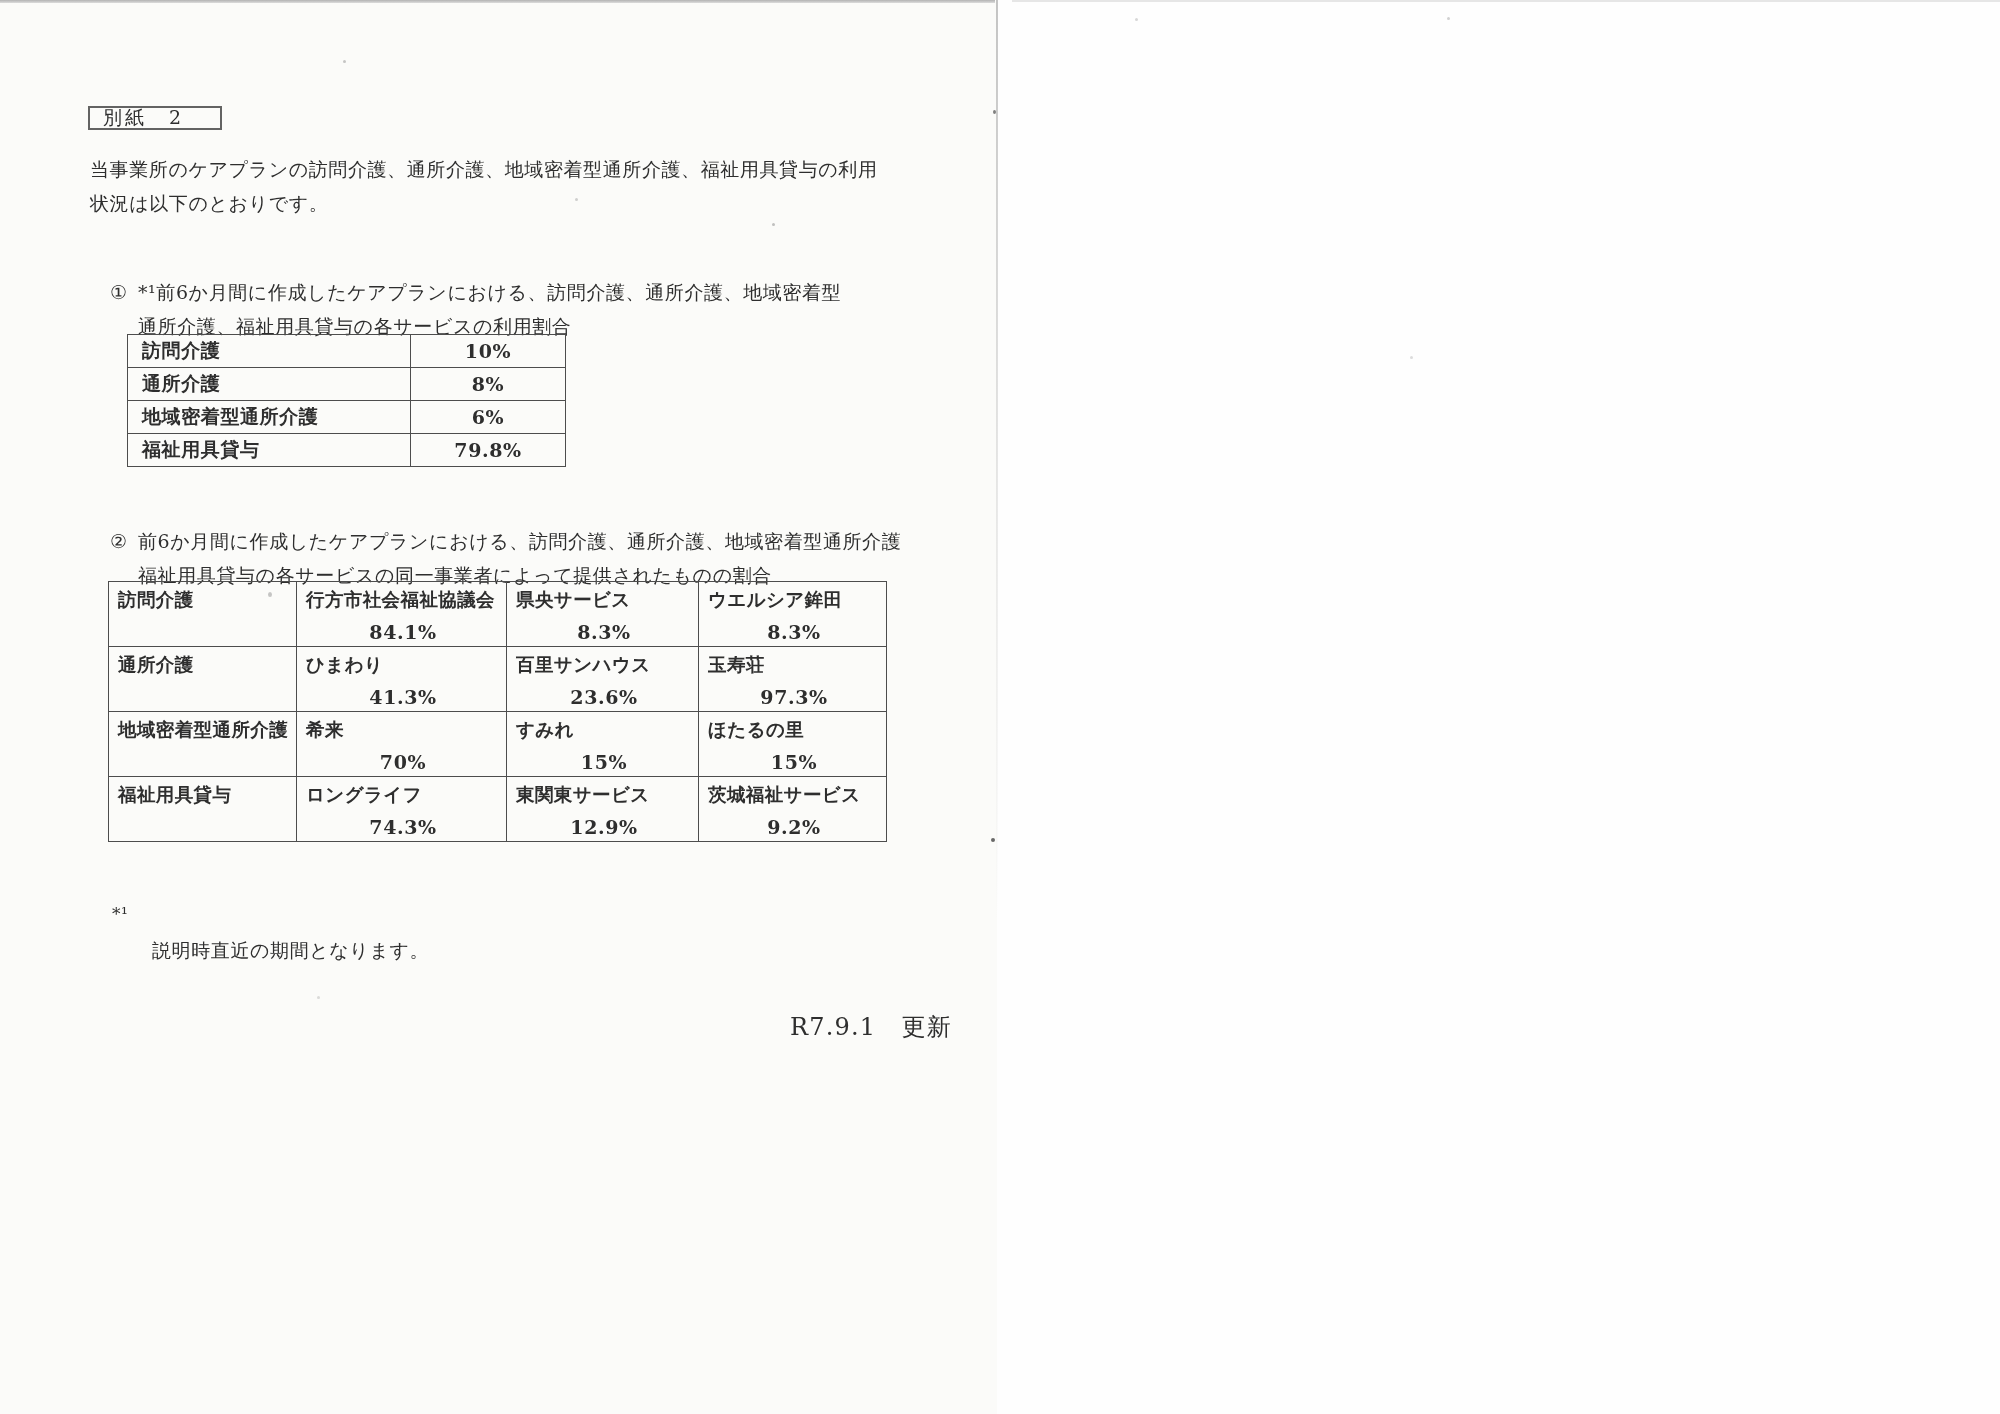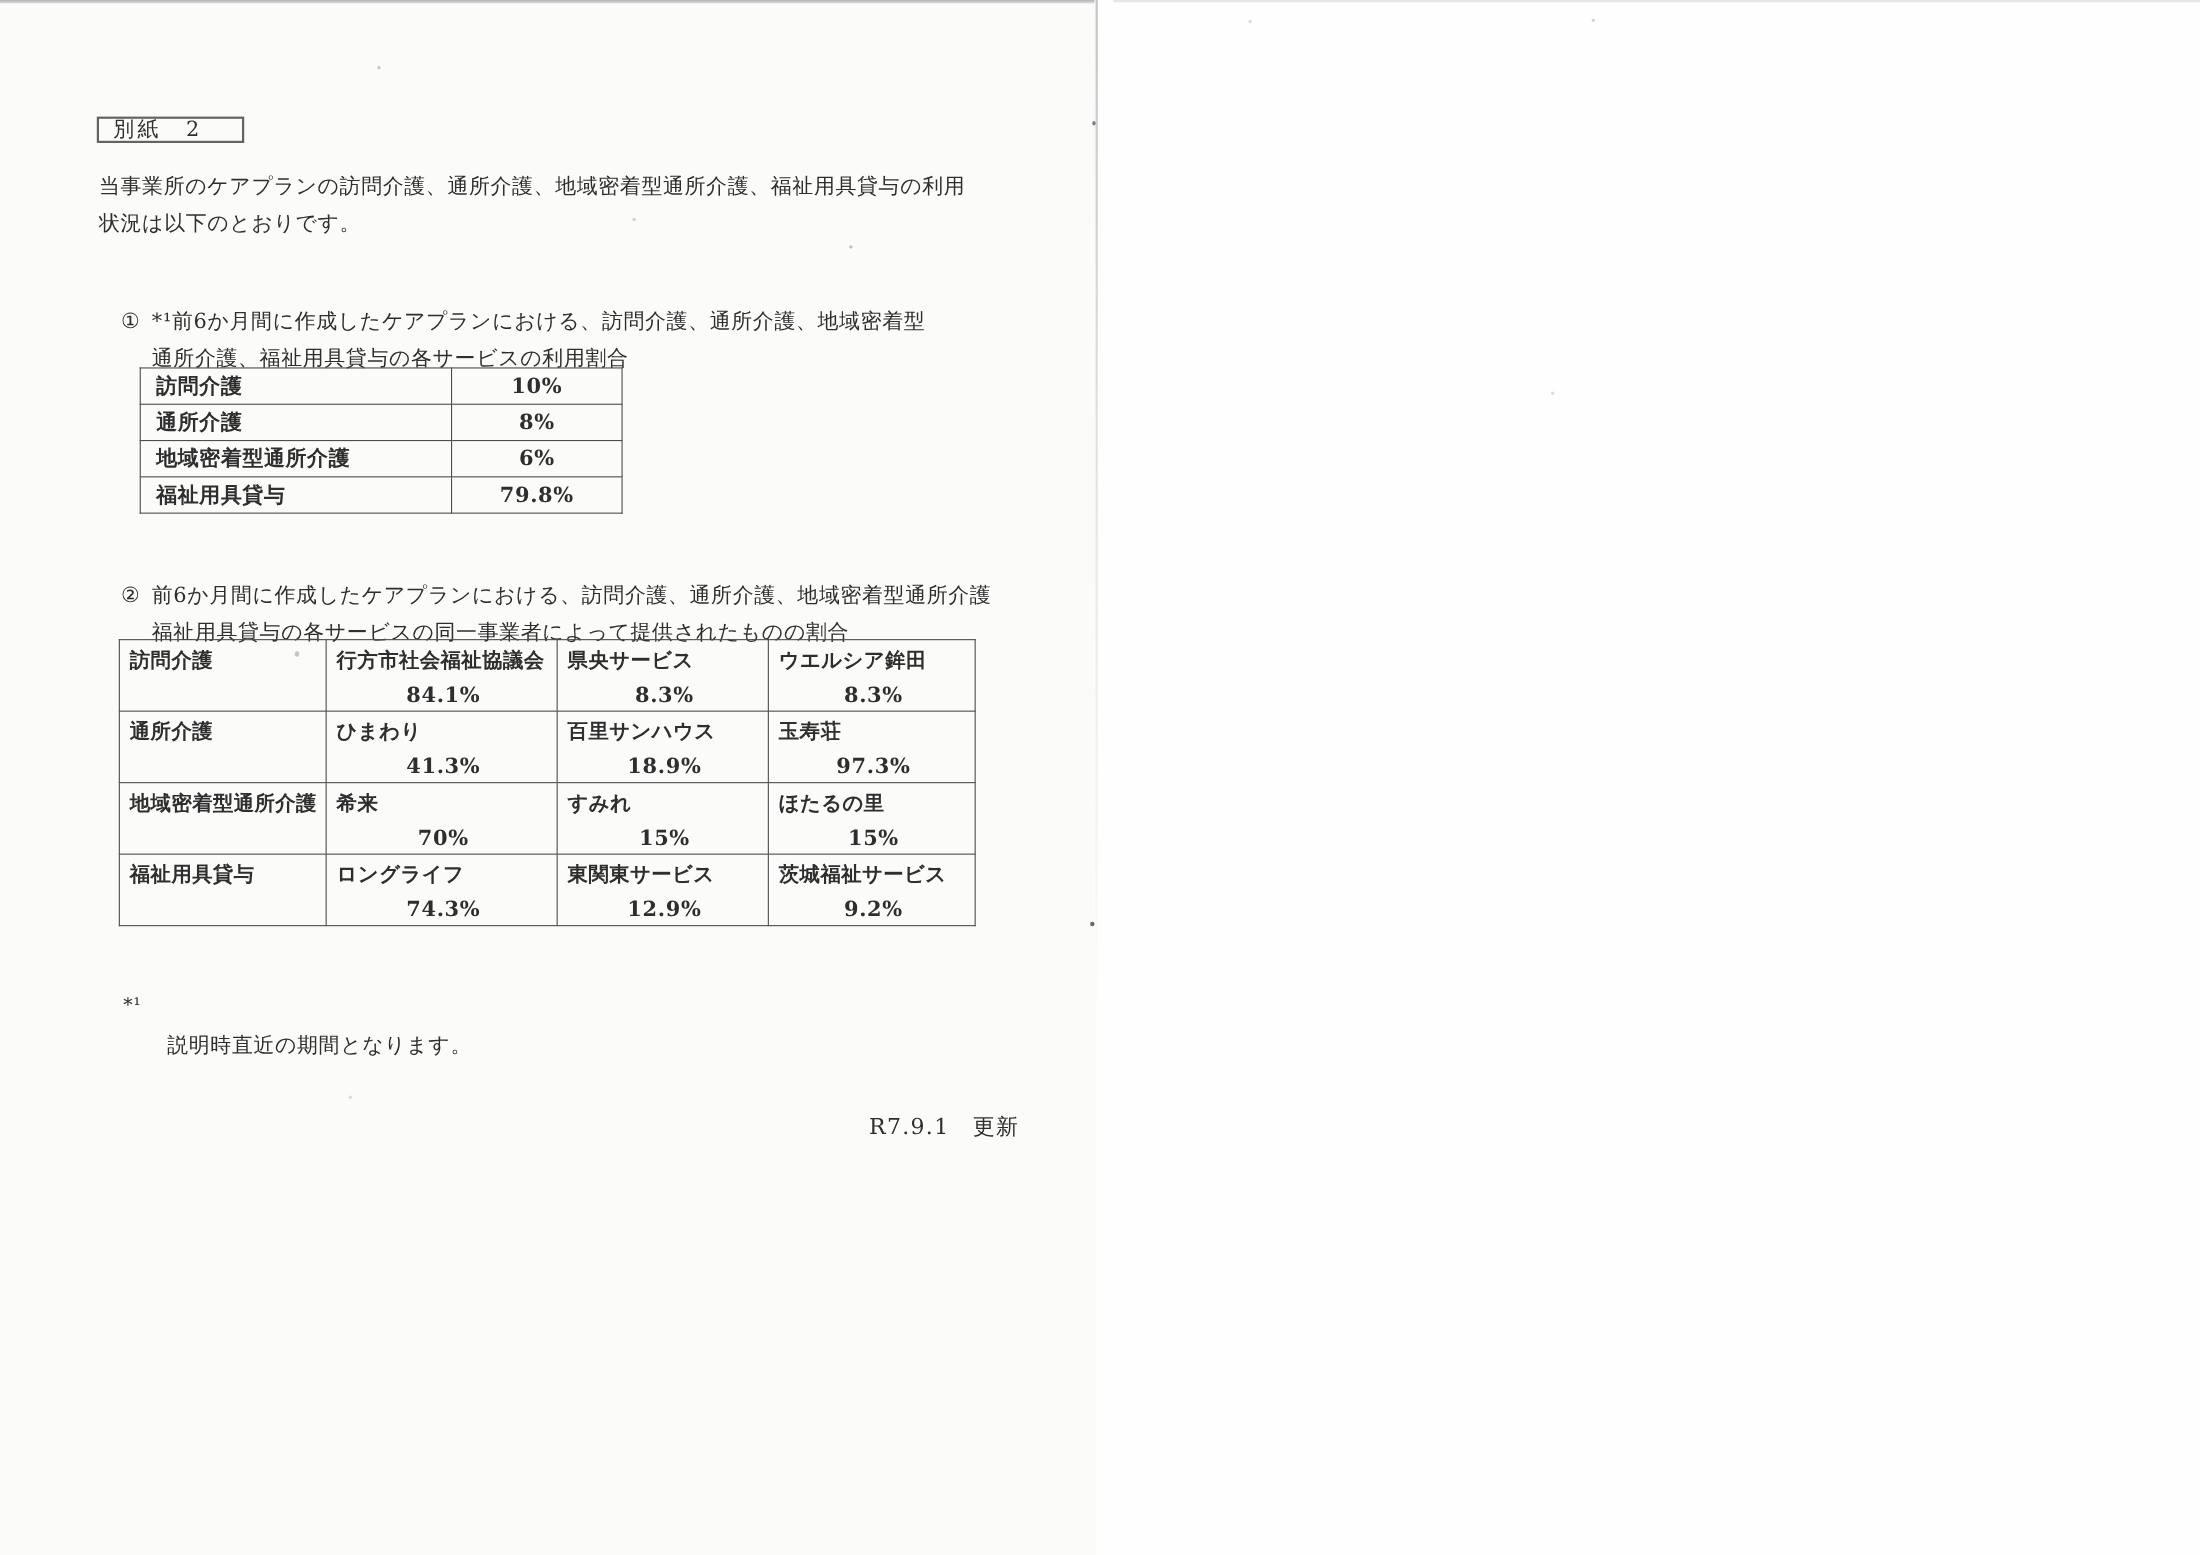--- a/index.html
+++ b/index.html
@@ -39,21 +39,21 @@
 
   .t2{left:108px;top:581px;width:778px;font-size:18.5px;letter-spacing:.4px;}
   .t2 td{height:65px;padding:5px 6px 0 9px;}
   .t2 .pname{white-space:pre;}
   .t2 .pshare{text-align:center;padding-top:9px;font-size:19px;letter-spacing:.6px;}
 
   .footnote{position:absolute;left:112px;top:896px;display:flex;font-size:19px;letter-spacing:.6px;line-height:36px;}
   .footnote .mark{width:40px;flex:0 0 40px;font-size:17px;}
   .footnote .lines{white-space:pre;}
 
-  .updated{position:absolute;left:790px;top:1011px;font-size:20px;letter-spacing:1.2px;}
+  .updated{position:absolute;left:790px;top:1011px;font-size:24px;letter-spacing:1.2px;}
 </style>
 </head>
 <body>
 
 <div class="page-left"></div>
 <div class="page-right"></div>
 <div class="top-edge-left"></div>
 <div class="top-edge-right"></div>
 <div class="seam"></div>
 
@@ -133,21 +133,21 @@
       </td>
     </tr>
     <tr>
       <td><span>通所介護</span></td>
       <td>
         <div class="pname">ひまわり</div>
         <div class="pshare">41.3%</div>
       </td>
       <td>
         <div class="pname">百里サンハウス</div>
-        <div class="pshare">18.9%</div>
+        <div class="pshare">23.6%</div>
       </td>
       <td>
         <div class="pname">玉寿荘</div>
         <div class="pshare">97.3%</div>
       </td>
     </tr>
     <tr>
       <td><span>地域密着型通所介護</span></td>
       <td>
         <div class="pname">希来</div>

